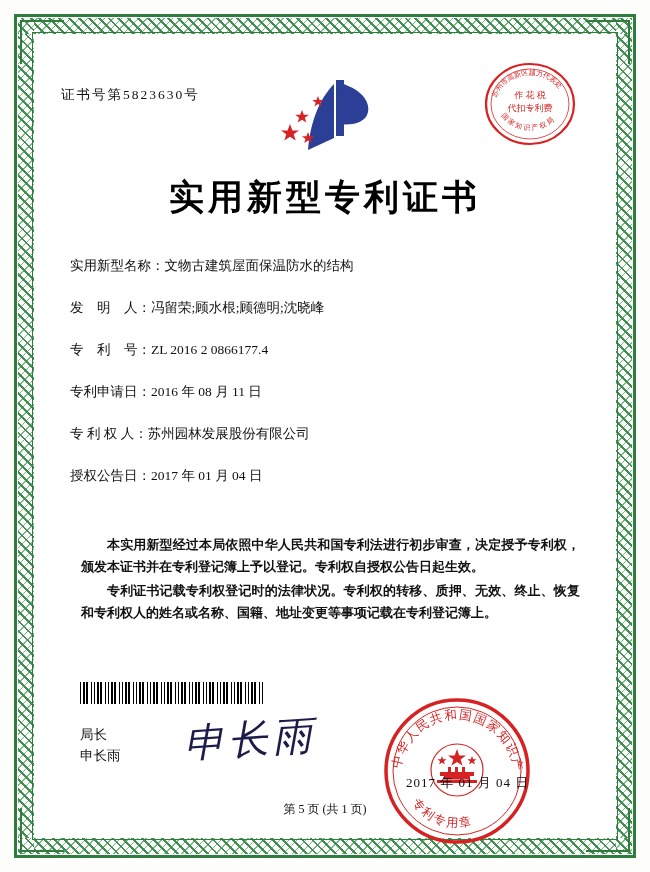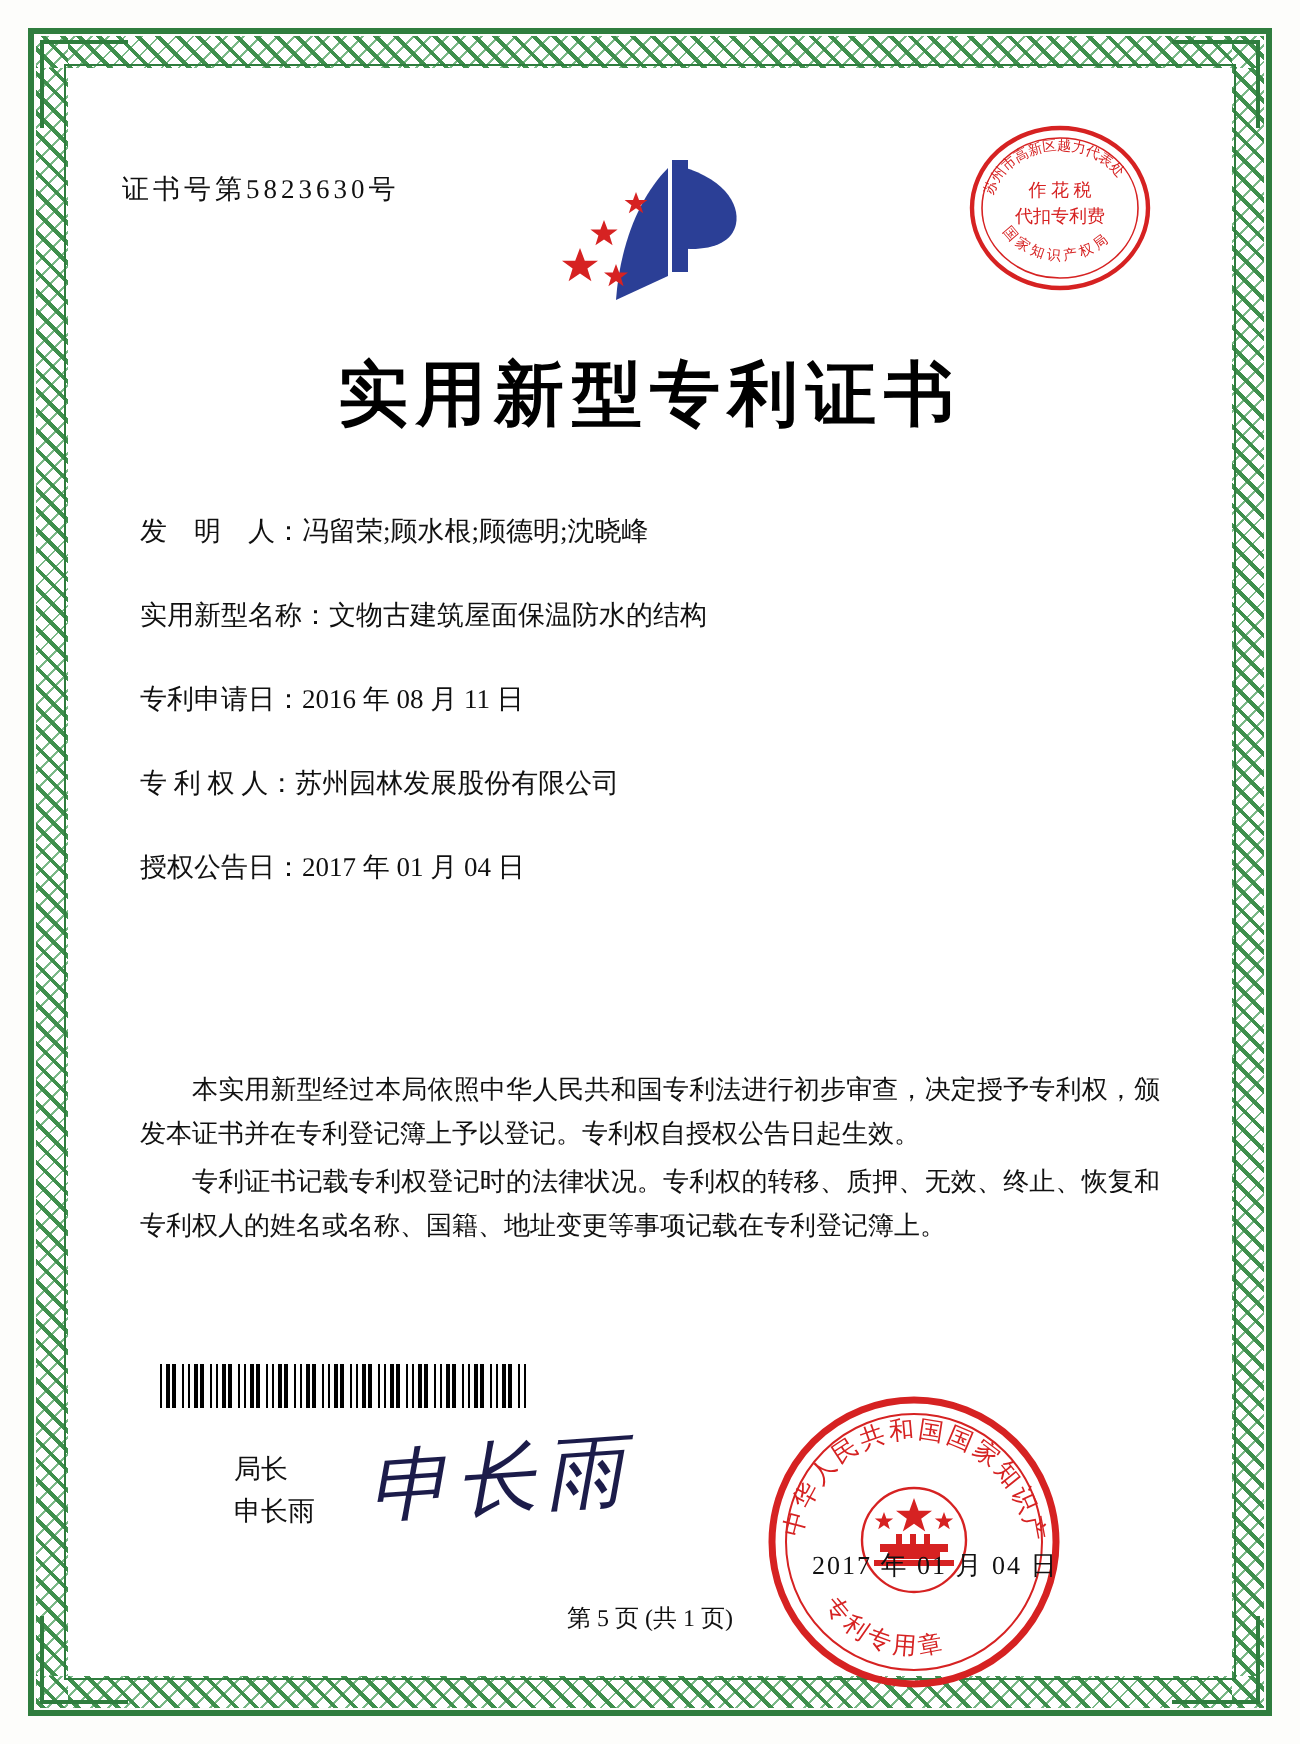--- a/index.html
+++ b/index.html
@@ -123,41 +123,41 @@
   .body-text {
     position: absolute;
     left: 36px; top: 500px;
     width: 510px;
     font-size: 13px;
     line-height: 22px;
     color: #111;
     text-align: justify;
   }
   .body-text p {
-    margin: 0 0 2px 0;
+    margin: 0 0 2px 11px;
     text-indent: 26px;
+    font-weight: bold;
   }
   .barcode {
     position: absolute;
     left: 46px; top: 648px;
     height: 22px;
     width: 184px;
     background-image: repeating-linear-gradient(
       to right,
       #000 0 1px, #fff 1px 3px, #000 3px 5px, #fff 5px 6px,
       #000 6px 8px, #fff 8px 11px, #000 11px 12px, #fff 12px 14px
     );
   }
   .signature-block {
     position: absolute;
     left: 46px; top: 690px;
     font-size: 13.5px;
     line-height: 21px;
     color: #111;
-    margin-left: 37px;
   }
   .handwriting {
     position: absolute;
     left: 150px; top: 678px;
     font-size: 40px;
     font-family: "DejaVu Serif", serif;
     font-style: italic;
     color: #1c1c4a;
     letter-spacing: 4px;
     transform: rotate(-4deg);
@@ -231,24 +231,27 @@
         <text class="seal-text" x="48" y="55" text-anchor="middle" style="font-size:9px">代扣专利费</text>
         <path id="arcBot" d="M 16 52 A 33 29 0 0 0 80 52" fill="none"></path>
         <text class="seal-text"><textPath href="#arcBot" startOffset="10%">国 家 知 识 产 权 局</textPath></text>
       </svg>
     </div>
 
     <div class="title">实用新型专利证书</div>
 
     <div class="fields">
       <div class="field">
+        <span class="lbl">实用新型名称：</span><span class="val">文物古建筑屋面保温防水的结构</span>
+      </div>
+      <div class="field">
         <span class="lbl">发　明　人：</span><span class="val">冯留荣;顾水根;顾德明;沈晓峰</span>
       </div>
       <div class="field">
-        <span class="lbl">实用新型名称：</span><span class="val">文物古建筑屋面保温防水的结构</span>
+        <span class="lbl">专　利　号：</span><span class="val">ZL 2016 2 0866177.4</span>
       </div>
       <div class="field">
         <span class="lbl">专利申请日：</span><span class="val">2016 年 08 月 11 日</span>
       </div>
       <div class="field">
         <span class="lbl">专 利 权 人：</span><span class="val">苏州园林发展股份有限公司</span>
       </div>
       <div class="field">
         <span class="lbl">授权公告日：</span><span class="val">2017 年 01 月 04 日</span>
       </div>

